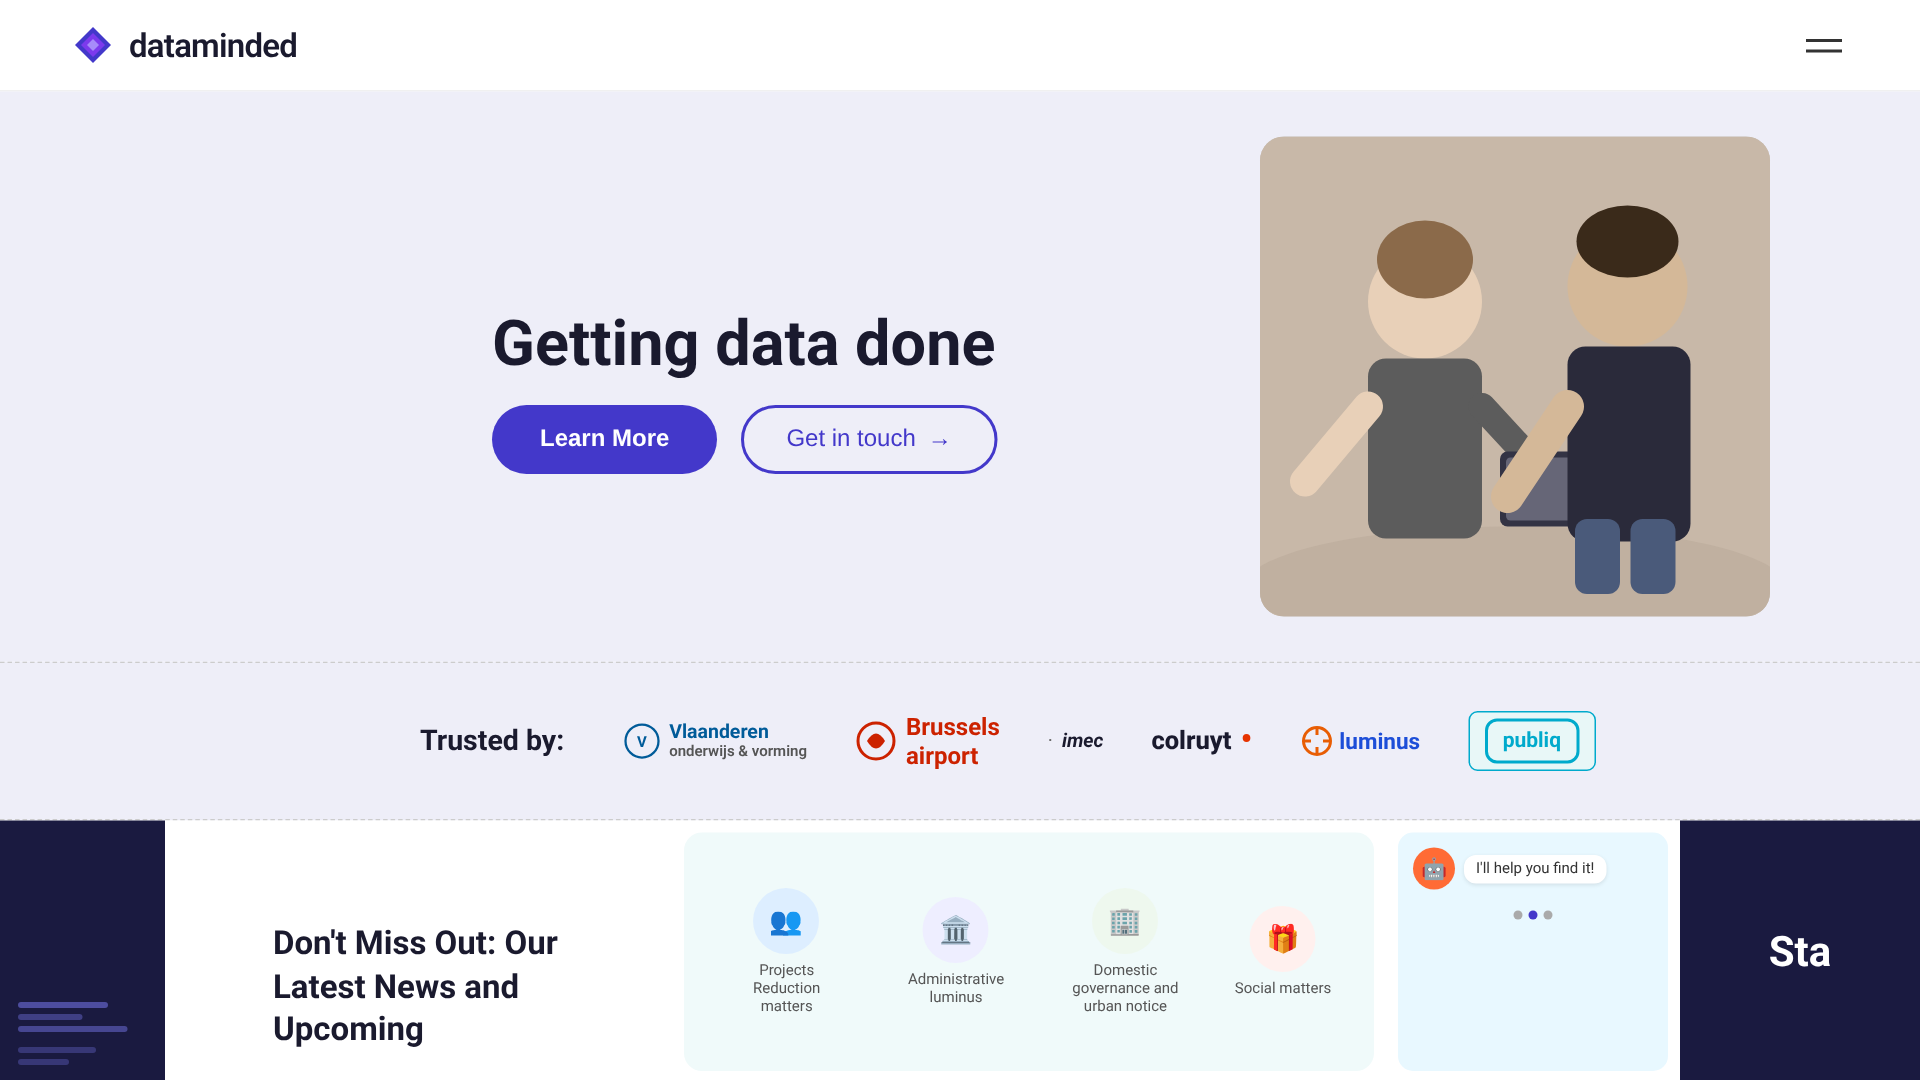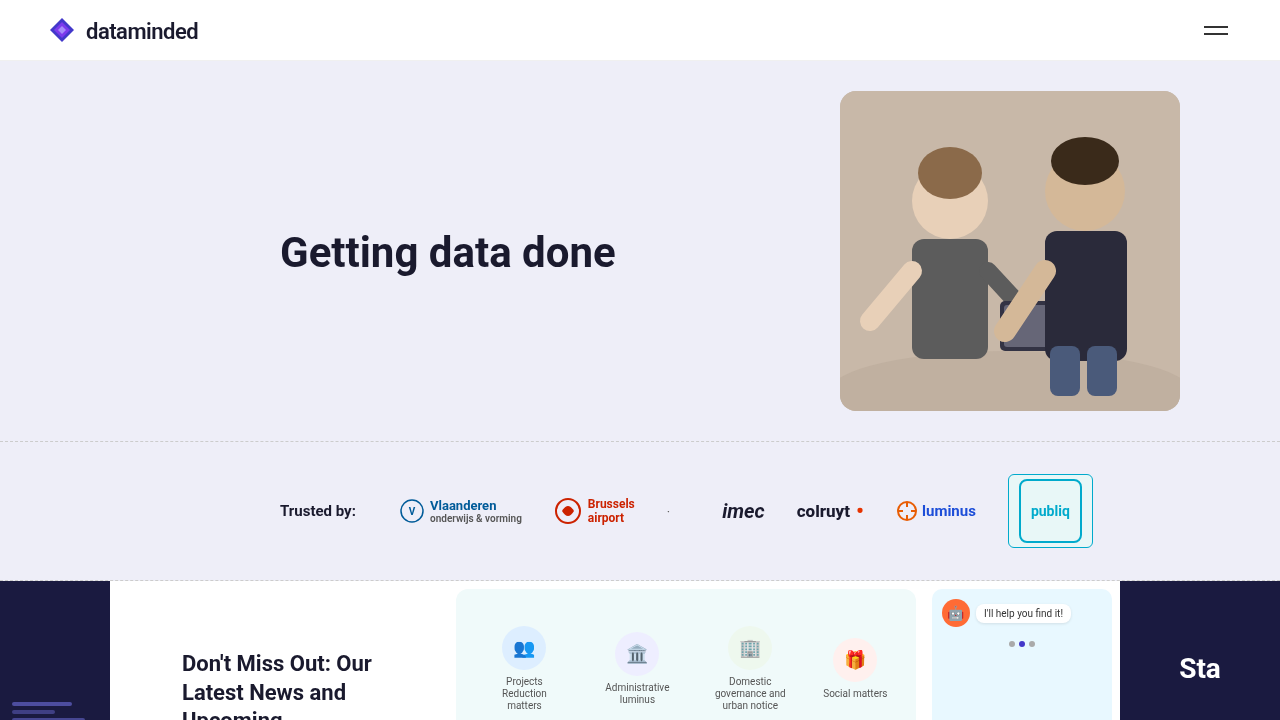--- a/index.html
+++ b/index.html
@@ -68,20 +68,21 @@
       display: flex;
       align-items: center;
       justify-content: space-between;
       min-height: 380px;
       position: relative;
     }
 
     .hero-content {
       max-width: 380px;
       z-index: 1;
+      margin-left: 48px;
     }
 
     .hero-title {
       font-size: 42px;
       font-weight: 700;
       color: #1a1a2e;
       margin-bottom: 16px;
       line-height: 1.15;
     }
 
@@ -145,21 +146,21 @@
       background: #eeeef8;
       padding: 32px 48px 32px 280px;
       border-top: 1px dashed #ccc;
       border-bottom: 1px dashed #ccc;
       display: flex;
       align-items: center;
       gap: 40px;
     }
 
     .trusted-label {
-      font-size: 15px;
+      font-size: 19px;
       font-weight: 700;
       color: #1a1a2e;
       min-width: 80px;
       line-height: 1.4;
     }
 
     .logos-container {
       display: flex;
       align-items: center;
       gap: 32px;
@@ -352,20 +353,27 @@
   </div>
   <button class="hamburger-btn">
     <span class="hamburger-line"></span>
     <span class="hamburger-line"></span>
   </button>
 </header>
 
 <section class="hero-section">
   <div class="hero-content">
     <h1 class="hero-title">Getting data done</h1>
+    <div class="hero-buttons">
+      <button class="btn-learn-more">Learn More</button>
+      <button class="btn-get-in-touch">
+        <span>Get in touch</span>
+        <span class="btn-arrow">→</span>
+      </button>
+    </div>
   </div>
 
   <div class="hero-image-container">
     <svg width="340" height="320" viewBox="0 0 340 320" xmlns="http://www.w3.org/2000/svg">
 
       <rect width="340" height="320" fill="#c8b8a8"></rect>
 
       <ellipse cx="170" cy="300" rx="180" ry="40" fill="#b8a898" opacity="0.5"></ellipse>
 
       <circle cx="110" cy="110" r="38" fill="#e8d0b8"></circle>
@@ -408,46 +416,46 @@
         <div style="font-weight:700;font-size:13px;color:#005B99;">Vlaanderen</div>
         <div style="font-size:10px;color:#555;text-align:center;">onderwijs &amp; vorming</div>
       </div>
     </div>
 
     <div class="logo-item logo-brussels">
       <svg width="28" height="28" viewBox="0 0 28 28">
         <circle cx="14" cy="14" r="12" fill="none" stroke="#cc2200" stroke-width="2"></circle>
         <path d="M8,14 Q14,4 20,14 Q14,24 8,14" fill="#cc2200"></path>
       </svg>
-      <div style="font-size:12px;font-weight:700;color:#cc2200;">Brussels<br>airport</div>
+      <div style="font-size:16px;font-weight:700;color:#cc2200;">Brussels<br>airport</div>
     </div>
 
     <div class="logo-item logo-imec">
       <span style="font-size:13px;color:#666;font-weight:400;font-style:normal;">·</span>
-      <span style="font-size:20px;font-weight:700;font-style:italic;color:#1a1a2e;margin-left:46px;">imec</span>
+      <span style="font-size:13px;font-weight:700;font-style:italic;color:#1a1a2e;">imec</span>
     </div>
 
     <div class="logo-item logo-colruyt">
       <span style="font-size:17px;font-weight:800;color:#1a1a2e;">colruyt</span>
       <span class="logo-colruyt-dot" style="color:#e63300;font-size:22px;line-height:1;">•</span>
     </div>
 
     <div class="logo-item logo-luminus">
       <svg width="22" height="22" viewBox="0 0 22 22">
         <circle cx="11" cy="11" r="9" fill="none" stroke="#e85d04" stroke-width="2"></circle>
         <line x1="11" y1="3" x2="11" y2="7" stroke="#e85d04" stroke-width="2"></line>
         <line x1="11" y1="15" x2="11" y2="19" stroke="#e85d04" stroke-width="2"></line>
         <line x1="3" y1="11" x2="7" y2="11" stroke="#e85d04" stroke-width="2"></line>
         <line x1="15" y1="11" x2="19" y2="11" stroke="#e85d04" stroke-width="2"></line>
       </svg>
       <span style="font-size:15px;font-weight:700;color:#1d4ed8;">luminus</span>
     </div>
 
     <div class="logo-item logo-publiq">
-      <div style="border:2px solid #00aacc;border-radius:8px;padding:22px 10px;color:#00aacc;font-weight:700;font-size:14px;">publiq</div>
+      <div style="border:2px solid #00aacc;border-radius:8px;padding:5px 10px;color:#00aacc;font-weight:700;font-size:14px;">publiq</div>
     </div>
   </div>
 </section>
 
 <section class="bottom-section">
 
   <div class="news-card-left">
     <div class="news-lines">
       <div class="news-line" style="width:70%;height:4px;background:rgba(100,100,200,0.7);border-radius:2px;"></div>
       <div class="news-line" style="width:50%;height:4px;background:rgba(100,100,200,0.5);border-radius:2px;"></div>

